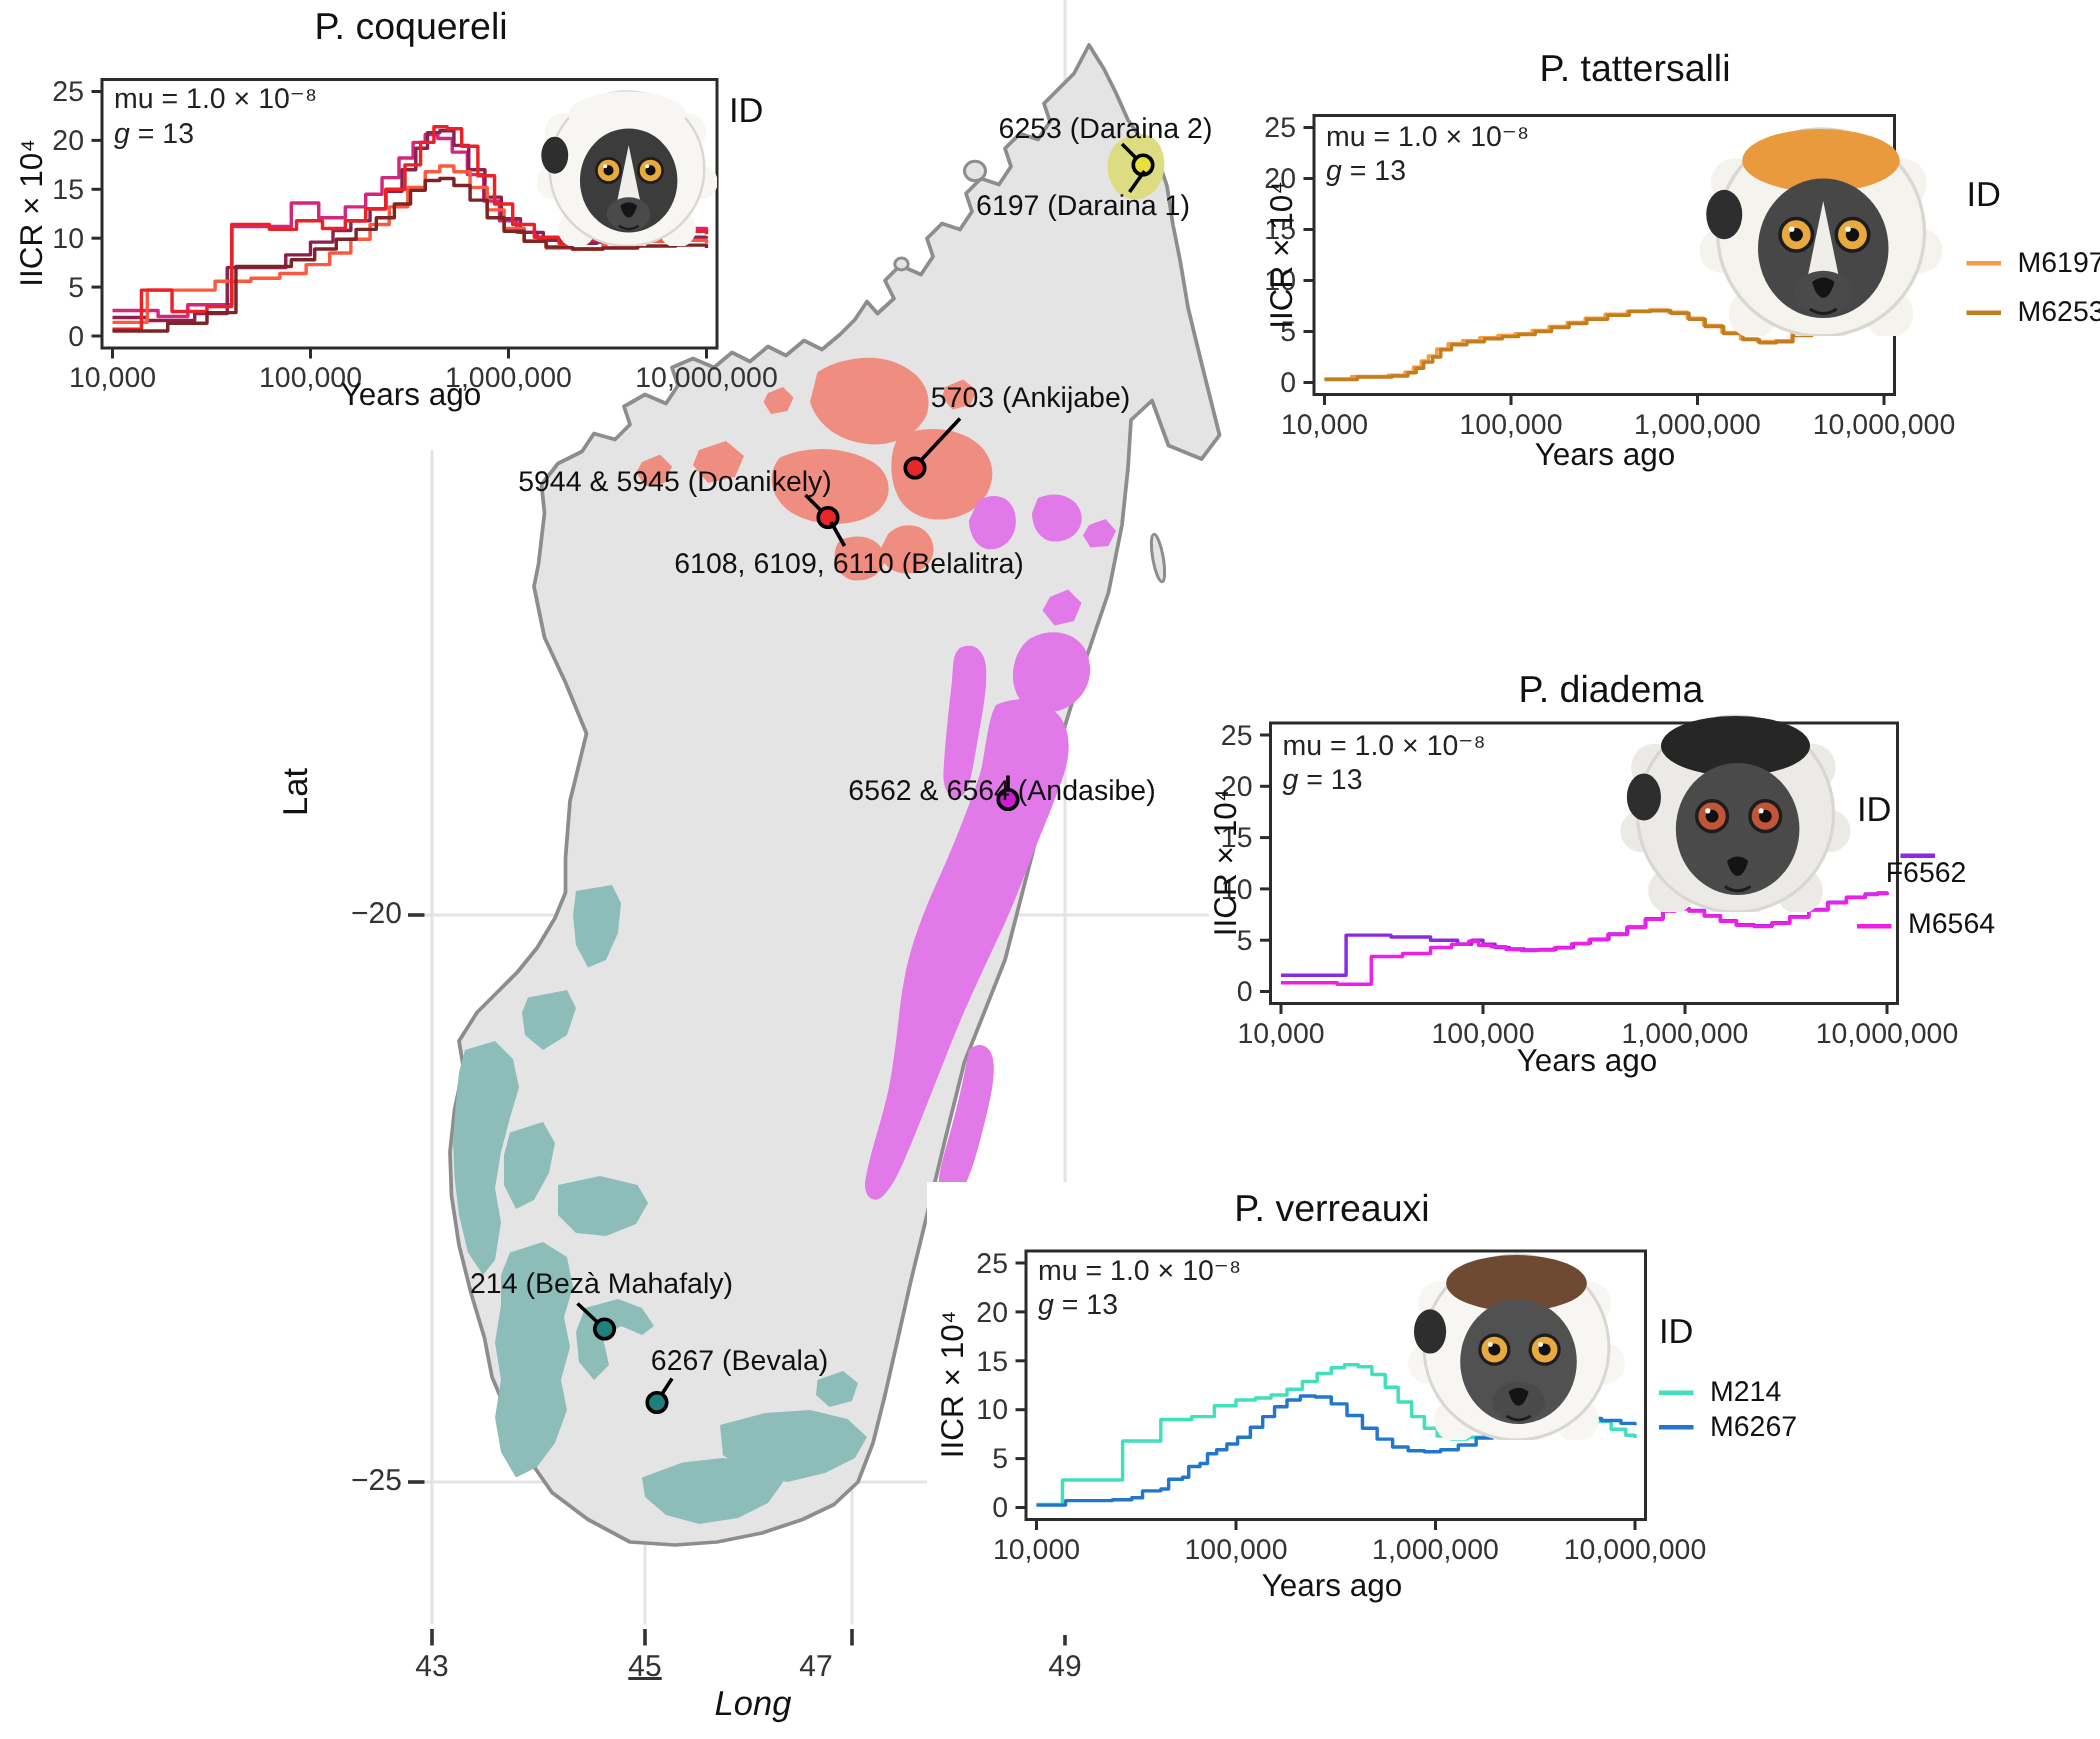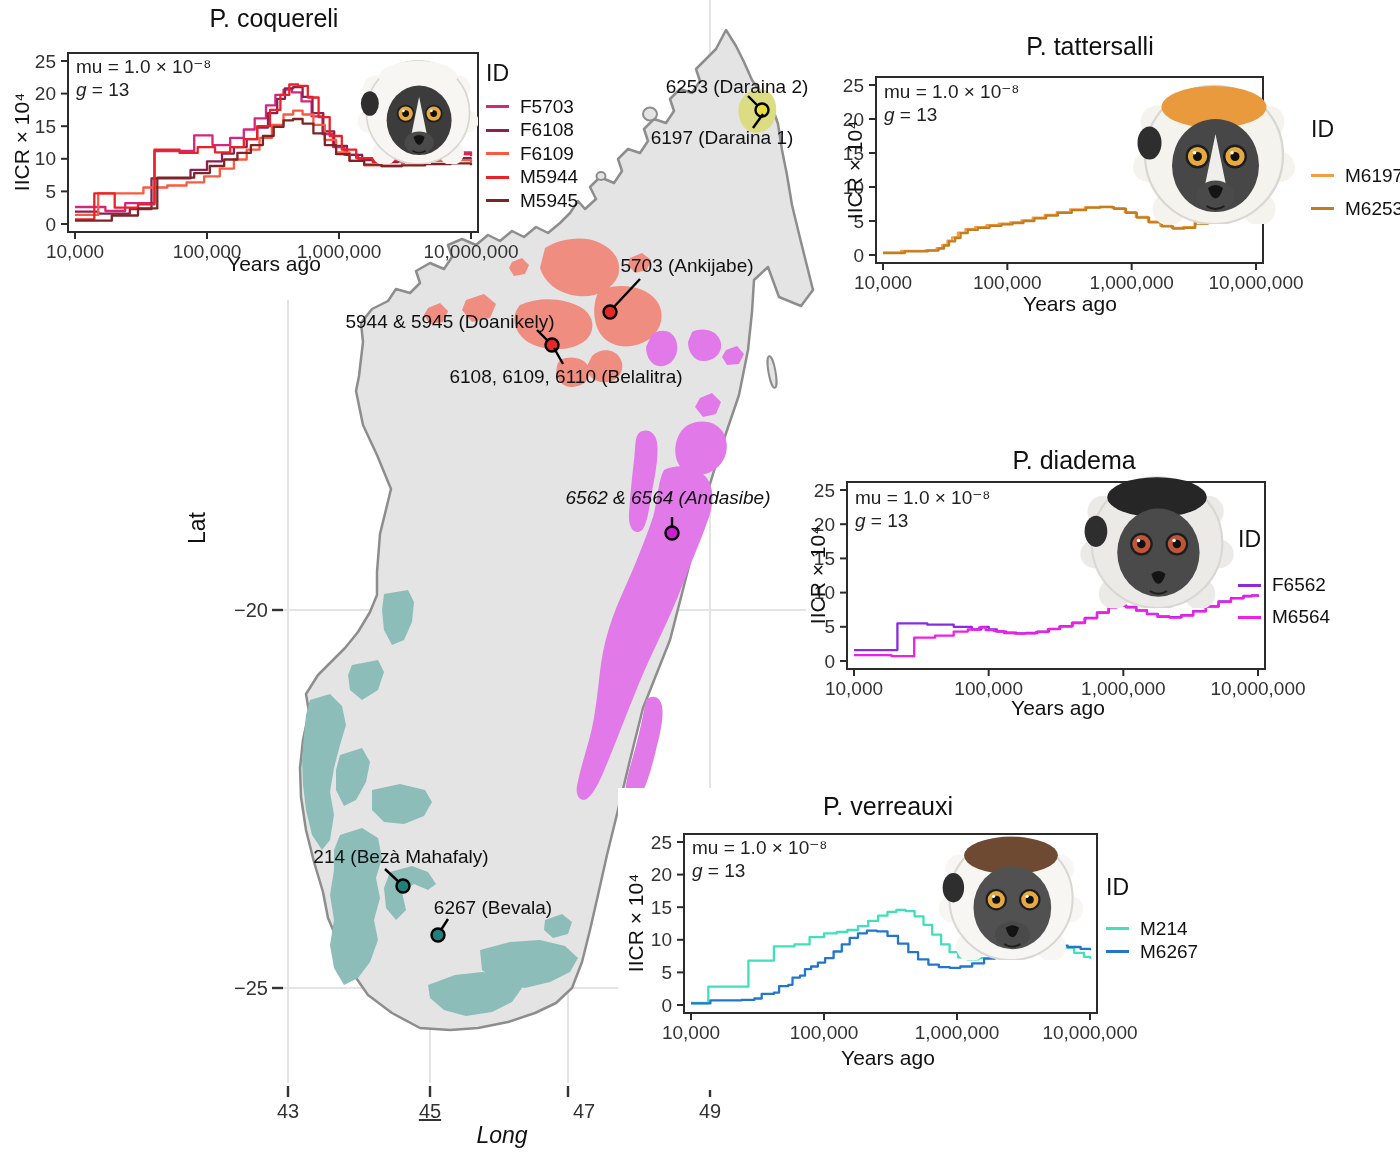--- a/index.html
+++ b/index.html
@@ -106,21 +106,21 @@
         <line x1="272" y1="610" x2="283" y2="610" stroke="#333333" stroke-width="2.4"></line>
         <line x1="272" y1="988" x2="283" y2="988" stroke="#333333" stroke-width="2.4"></line>
       </g>
     </svg>
 
   <div class="site-label" id="site-0" style="left: 737px; top: 87px;">6253 (Daraina 2)</div>
   <div class="site-label" id="site-1" style="left: 722px; top: 138px;">6197 (Daraina 1)</div>
   <div class="site-label" id="site-2" style="left: 687px; top: 266px;">5703 (Ankijabe)</div>
   <div class="site-label" id="site-3" style="left: 450px; top: 322px;">5944 &amp; 5945 (Doanikely)</div>
   <div class="site-label" id="site-4" style="left: 566px; top: 377px;">6108, 6109, 6110 (Belalitra)</div>
-  <div class="site-label" id="site-5" style="left: 668px; top: 498px; font-style: italic;">6562 &amp; 6564 (Andasibe)</div>
+  <div class="site-label" id="site-5" style="left: 668px; top: 528px;">6562 &amp; 6564 (Andasibe)</div>
   <div class="site-label" id="site-6" style="left: 401px; top: 857px;">214 (Bezà Mahafaly)</div>
   <div class="site-label" id="site-7" style="left: 493px; top: 908px;">6267 (Bevala)</div>
 
   <div class="axis-title" id="long-label" style="left:502px;top:1122px;font-style:italic;">Long</div>
   <div class="axis-title" id="lat-label" style="left:197px;top:528px;">Lat</div>
 
   <div class="card" id="card-0" style="left: 2px; top: 0px; width: 586px; height: 302px;">
     <svg class="chart-svg" width="586" height="302" viewBox="0 0 586 302">
         <rect x="66" y="53" width="410" height="179" fill="#fff" stroke="#2b2b2b" stroke-width="2"></rect>
         <line x1="73" y1="232" x2="73" y2="239" stroke="#2b2b2b" stroke-width="2"></line>
@@ -151,42 +151,20 @@
       </svg>
     <div class="chart-title" style="left: 272px; top: 4px;">P. coquereli</div>
     <div class="ann" style="left: 74px; top: 55px;">
       <div class="mu-line">mu = 1.0 × 10⁻⁸</div>
       <div class="g-line">g = 13</div>
     </div>
     <div class="ylab" style="left: 20px; top: 142px;">IICR × 10⁴</div>
     <div class="xlab" style="left: 272px; top: 252px;">Years ago</div>
     <div class="legend" style="left: 484px; top: 60px;">
       <div class="legend-title">ID</div>
-      <div class="legend-items" style="margin-top: 8px;">
-          <div class="li" style="height: 23.5px;">
-            <span class="sw" style="background: rgb(212, 38, 124);"></span>
-            <span class="ll">F5703</span>
-          </div>
-          <div class="li" style="height: 23.5px;">
-            <span class="sw" style="background: rgb(140, 33, 80);"></span>
-            <span class="ll">F6108</span>
-          </div>
-          <div class="li" style="height: 23.5px;">
-            <span class="sw" style="background: rgb(251, 90, 64);"></span>
-            <span class="ll">F6109</span>
-          </div>
-          <div class="li" style="height: 23.5px;">
-            <span class="sw" style="background: rgb(234, 34, 39);"></span>
-            <span class="ll">M5944</span>
-          </div>
-          <div class="li" style="height: 23.5px;">
-            <span class="sw" style="background: rgb(126, 36, 37);"></span>
-            <span class="ll">M5945</span>
-          </div>
-        </div>
     </div>
     <svg class="lemur" width="120" height="112" viewBox="0 0 104 100" style="left: 356px; top: 52px;">
         <g>
           <circle cx="14" cy="32" r="11" fill="#f7f6f2"></circle>
           <circle cx="88" cy="32" r="11" fill="#f7f6f2"></circle>
           <circle cx="8" cy="62" r="10" fill="#f7f6f2"></circle>
           <circle cx="96" cy="62" r="10" fill="#f7f6f2"></circle>
           <circle cx="22" cy="90" r="11" fill="#f7f6f2"></circle>
           <circle cx="82" cy="90" r="11" fill="#f7f6f2"></circle>
           <circle cx="52" cy="96" r="12" fill="#f7f6f2"></circle>
@@ -310,21 +288,21 @@
     <div class="chart-title" style="left: 268px; top: -2px;">P. diadema</div>
     <div class="ann" style="left: 49px; top: 38px;">
       <div class="mu-line">mu = 1.0 × 10⁻⁸</div>
       <div class="g-line">g = 13</div>
     </div>
     <div class="ylab" style="left: 12px; top: 127px;">IICR × 10⁴</div>
     <div class="xlab" style="left: 252px; top: 248px;">Years ago</div>
     <div class="legend" style="left: 432px; top: 78px;">
       <div class="legend-title">ID</div>
       <div class="legend-items" style="margin-top: 16px;">
-          <div class="li" style="height: 32px;">
+          <div class="li" style="height: 32px; flex-direction: column;">
             <span class="sw" style="background: rgb(138, 43, 226);"></span>
             <span class="ll">F6562</span>
           </div>
           <div class="li" style="height: 32px; text-align: right;">
             <span class="sw" style="background: rgb(238, 31, 232);"></span>
             <span class="ll">M6564</span>
           </div>
         </div>
     </div>
     <svg class="lemur" width="162" height="142" viewBox="0 0 104 100" style="left: 270px; top: 18px;">
@@ -420,17 +398,17 @@
           <circle cx="64" cy="52.5" r="1.2" fill="#fff"></circle>
           <ellipse cx="53" cy="81" rx="13" ry="10" fill="#4a4a4a"></ellipse>
           <path d="M48,76 q5,-4 10,0 q-2,7 -5,7 q-3,0 -5,-7 Z" fill="#141414"></path>
           <path d="M47,88 q6,4 12,0" stroke="#1d1d1d" stroke-width="1.4" fill="none"></path>
         </g>
       </svg>
   </div>
 
 <div class="map-xtick" style="left: 288px; top: 1100px;">43</div>
     <div class="map-xtick" style="left: 430px; top: 1100px; text-decoration: underline;">45</div>
-    <div class="map-xtick" style="left: 584px; top: 1100px;">47</div>
+    <div class="map-xtick" style="left: 544px; top: 1100px;">47</div>
     <div class="map-xtick" style="left: 710px; top: 1100px;">49</div>
     <div class="map-ytick" style="left: 268px; top: 610px;">−20</div>
     <div class="map-ytick" style="left: 268px; top: 988px;">−25</div>
   </div>
 
 </body></html>

